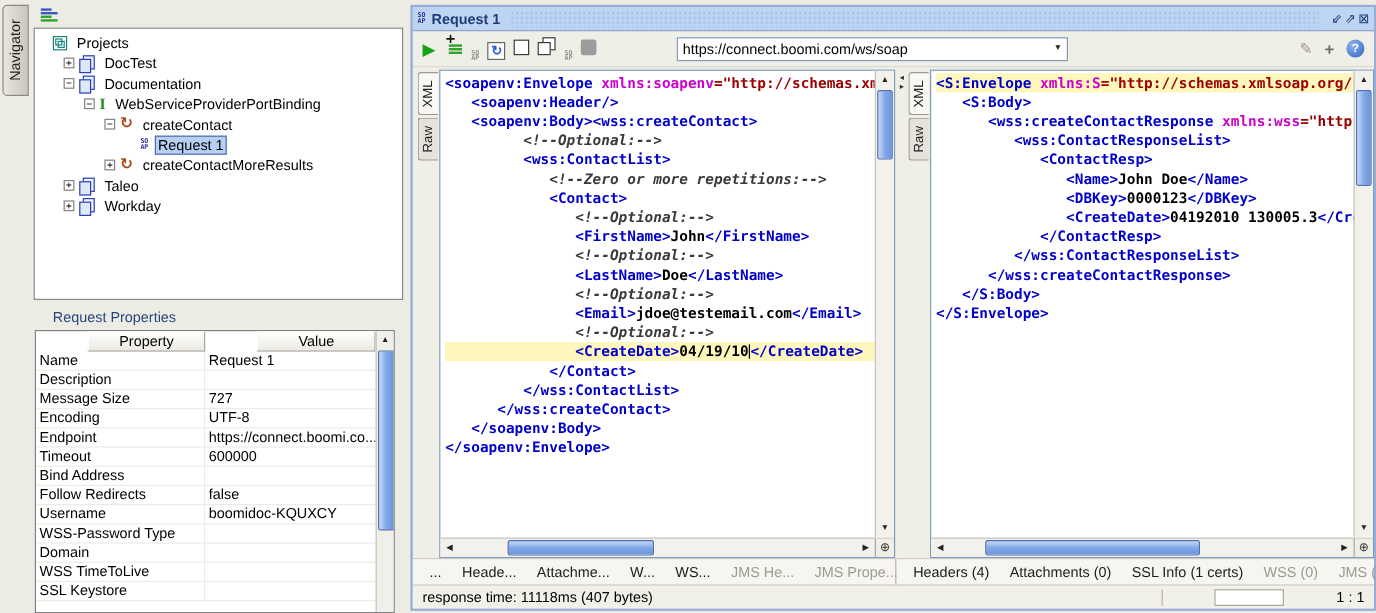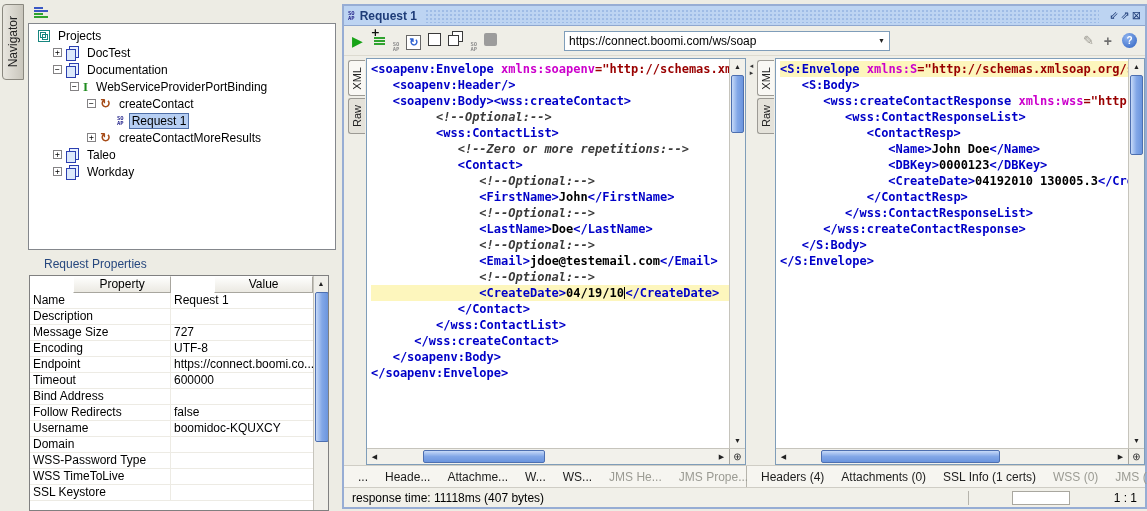--- a/index.html
+++ b/index.html
@@ -143,21 +143,21 @@
   <span>Navigator</span>
 </div>
 <div class="hamburger">
     <i></i>
     <i></i>
     <i></i>
     <i></i>
   </div>
 
 <div class="tree-panel">
-    <div class="tree-row" style="padding-left: 9px;">
+    <div class="tree-row" style="padding-left: 15px;">
       <span class="ti ti-projects"></span>
       <span class="tree-label">Projects</span>
     </div>
     <div class="tree-row" style="padding-left: 24px;">
       <span class="expander">+</span>
       <span class="ti ti-project"></span>
       <span class="tree-label">DocTest</span>
     </div>
     <div class="tree-row" style="padding-left: 24px;">
       <span class="expander">−</span>
@@ -237,25 +237,25 @@
         </div>
         <div class="pt-row">
           <div>Follow Redirects</div>
           <div>false</div>
         </div>
         <div class="pt-row">
           <div>Username</div>
           <div>boomidoc-KQUXCY</div>
         </div>
         <div class="pt-row">
+          <div>WSS-Password Type</div>
+          <div></div>
+        </div>
+        <div class="pt-row">
           <div>Domain</div>
-          <div></div>
-        </div>
-        <div class="pt-row">
-          <div>WSS-Password Type</div>
           <div></div>
         </div>
         <div class="pt-row">
           <div>WSS TimeToLive</div>
           <div></div>
         </div>
         <div class="pt-row">
           <div>SSL Keystore</div>
           <div></div>
         </div>

